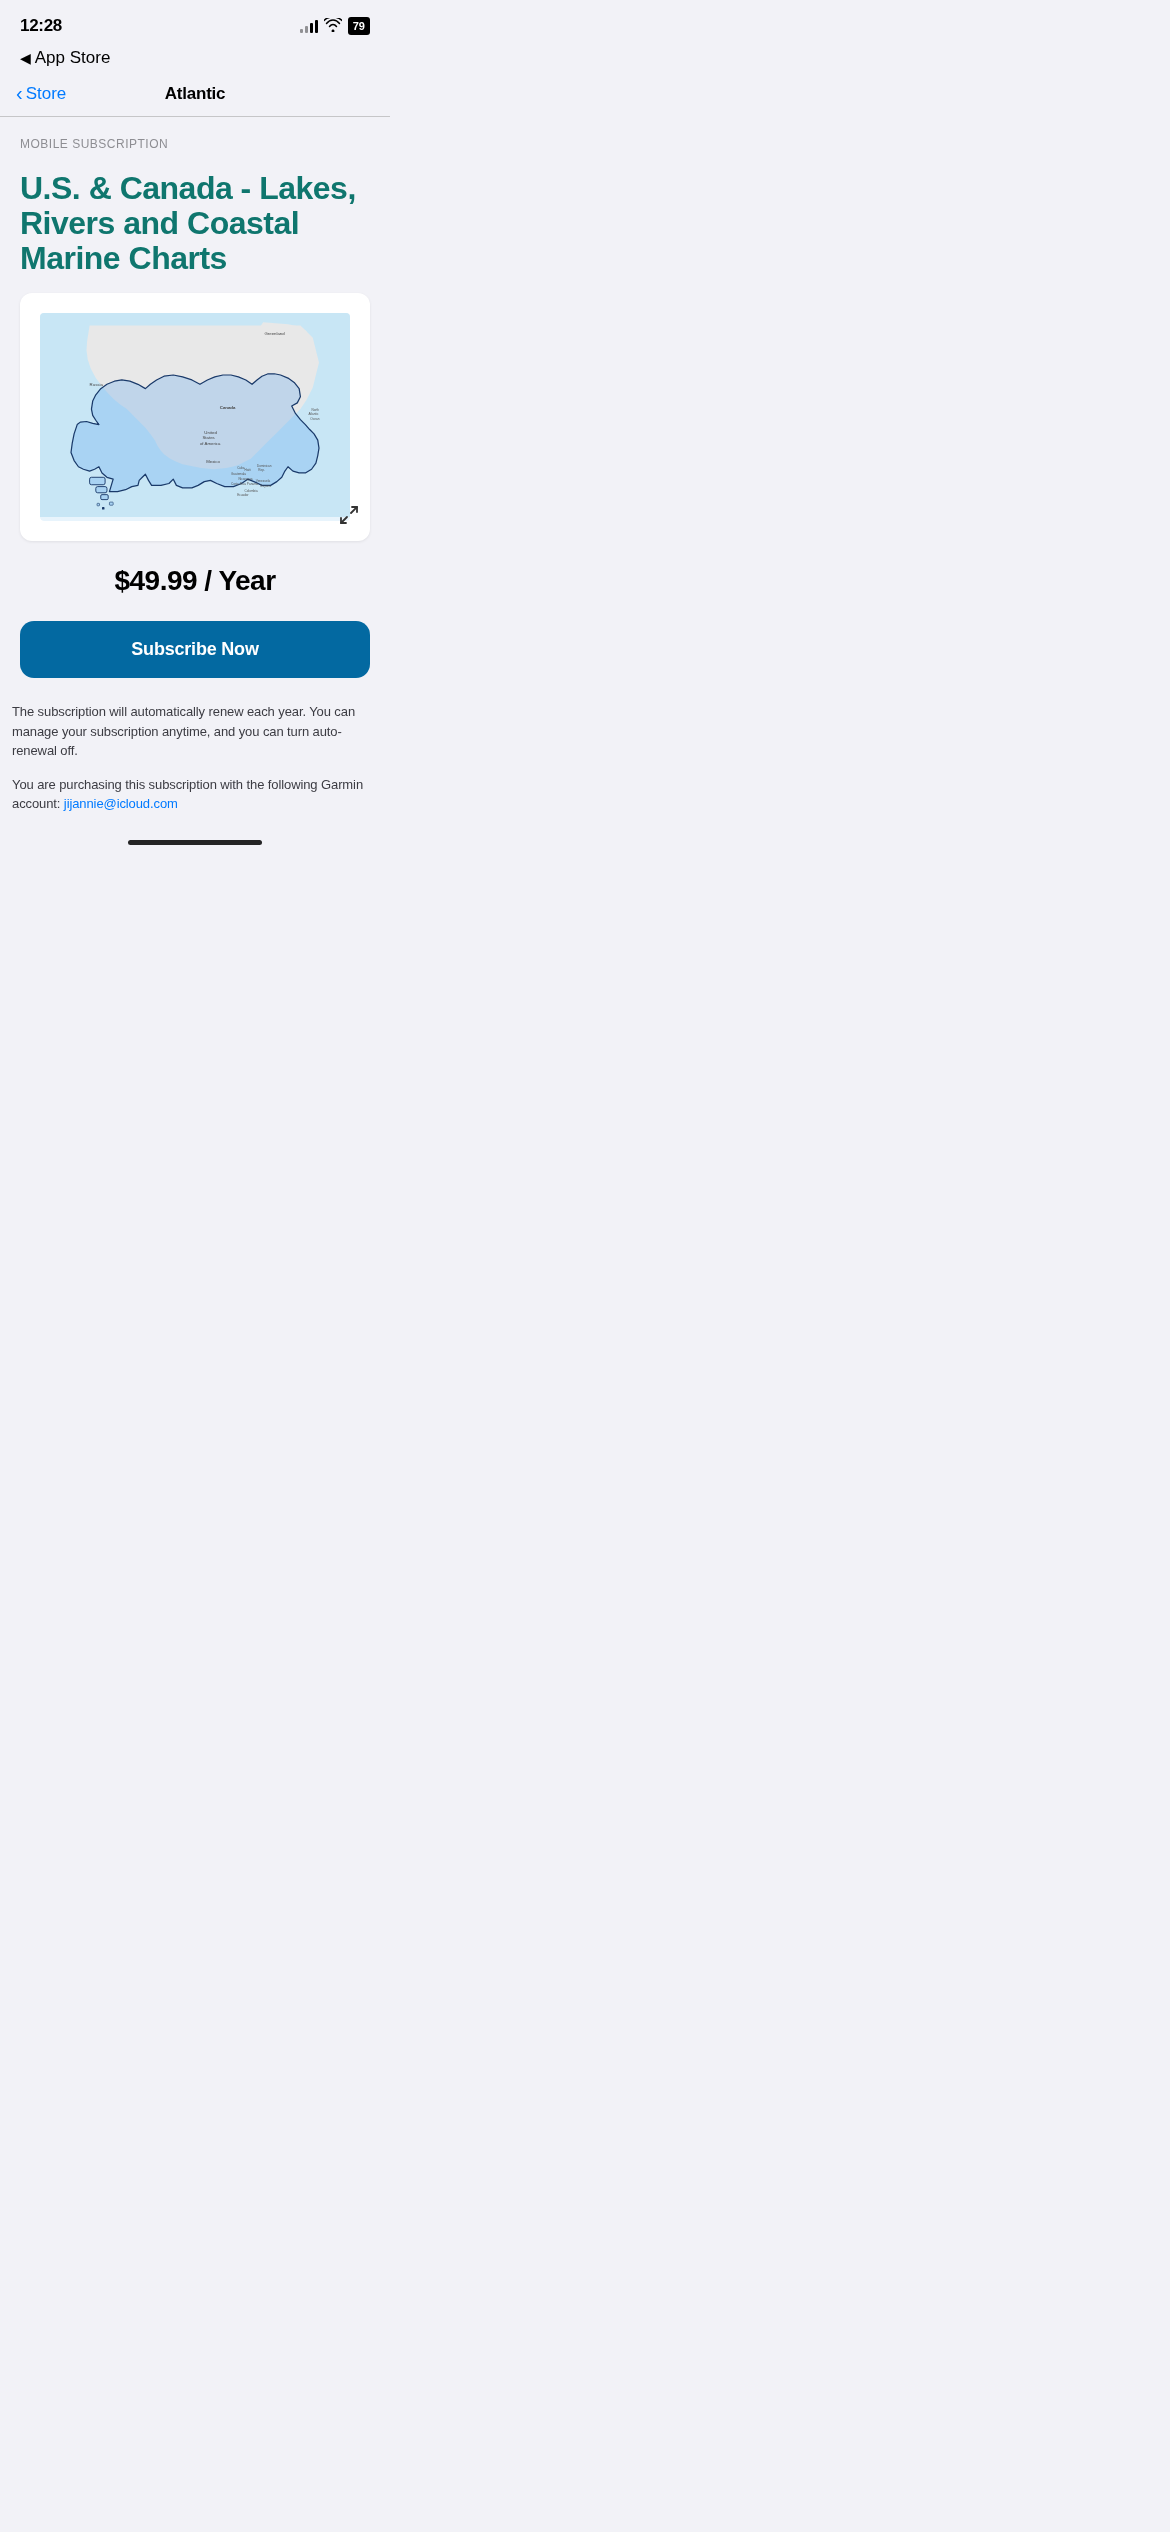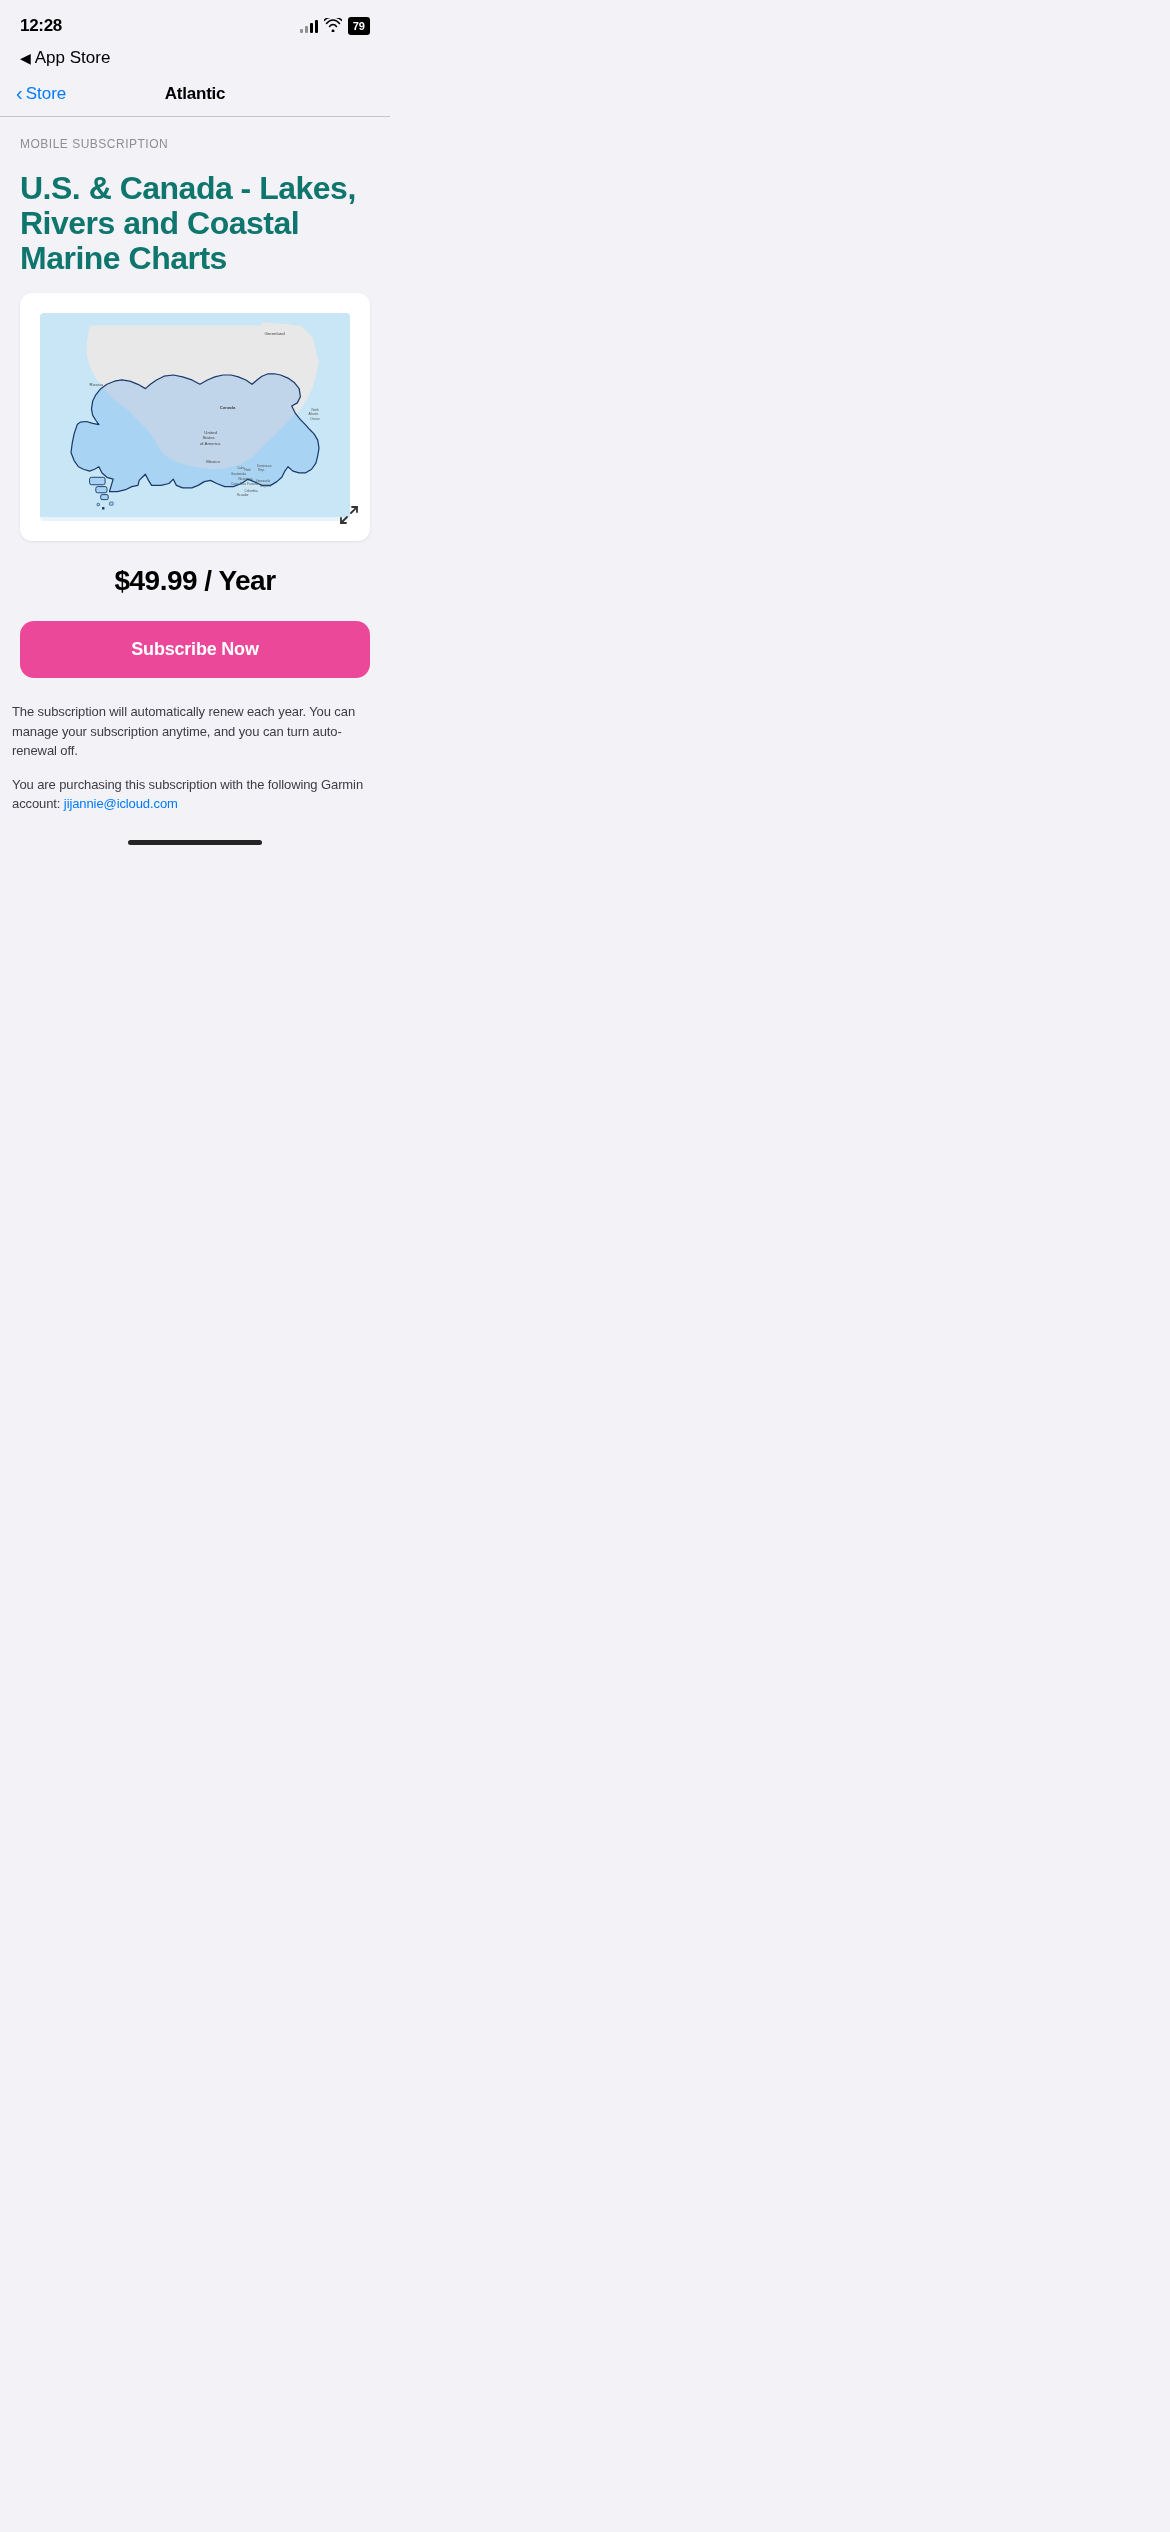--- a/index.html
+++ b/index.html
@@ -179,21 +179,21 @@
       color: #000;
       letter-spacing: -0.5px;
     }
 
     
     .subscribe-section {
       padding: 8px 20px 16px 20px;
     }
     .subscribe-button {
       width: 100%;
-      background: #ec4899;
+      background: #0369a1;
       color: #fff;
       font-size: 18px;
       font-weight: 600;
       border: none;
       border-radius: 14px;
       padding: 18px;
       cursor: pointer;
       letter-spacing: -0.2px;
     }
 

